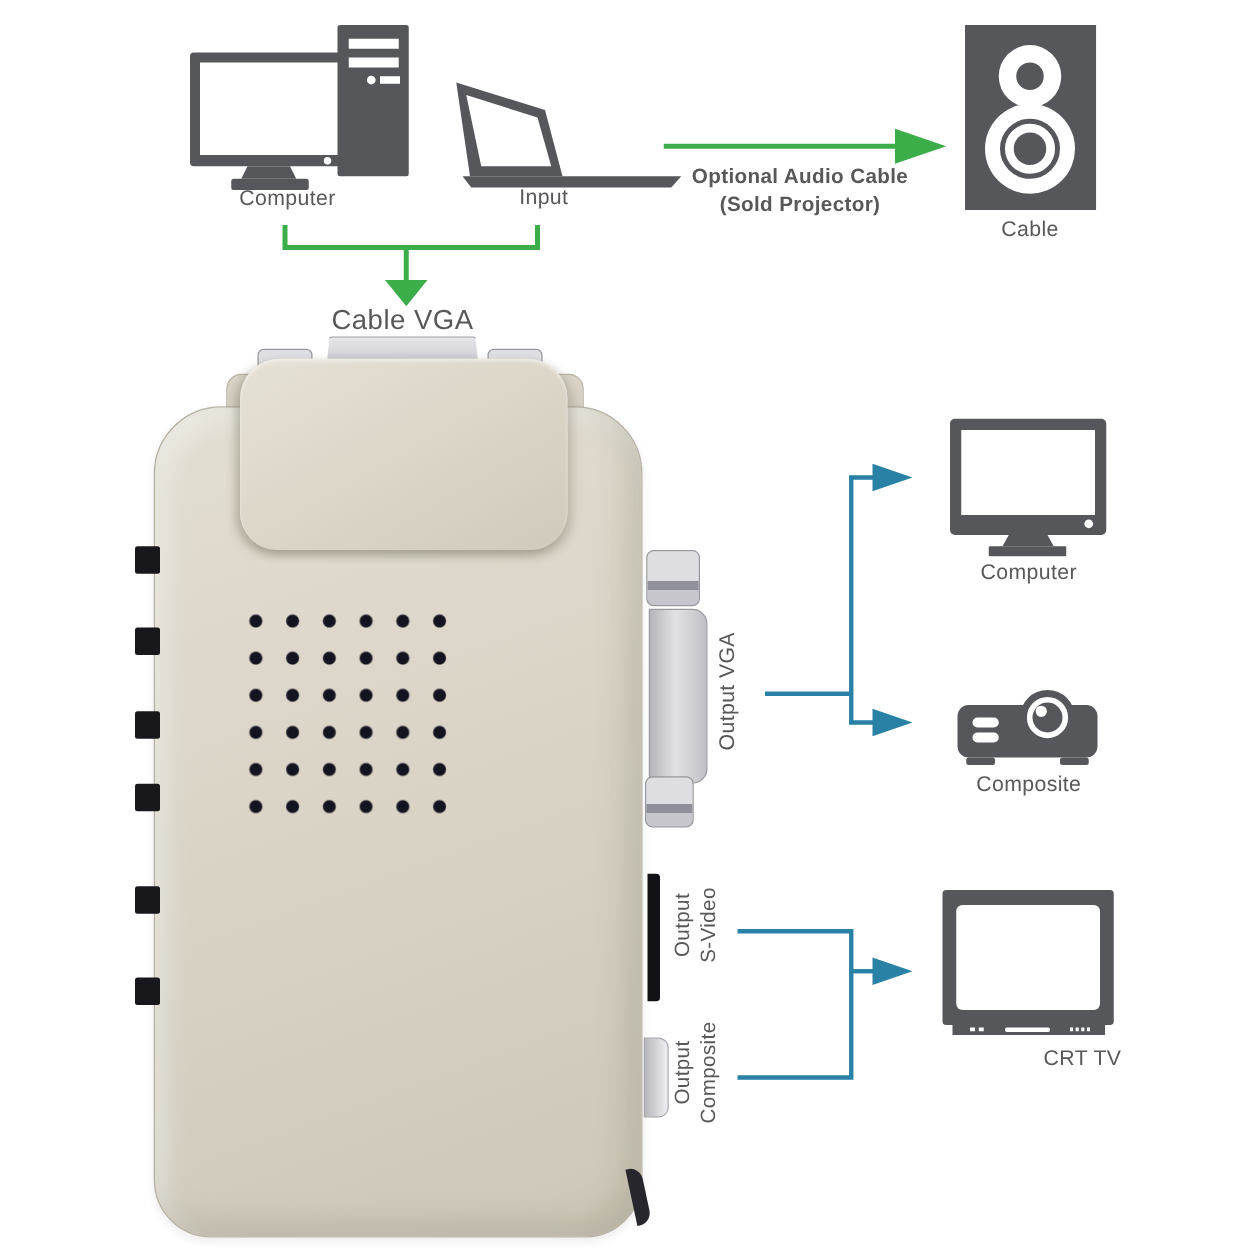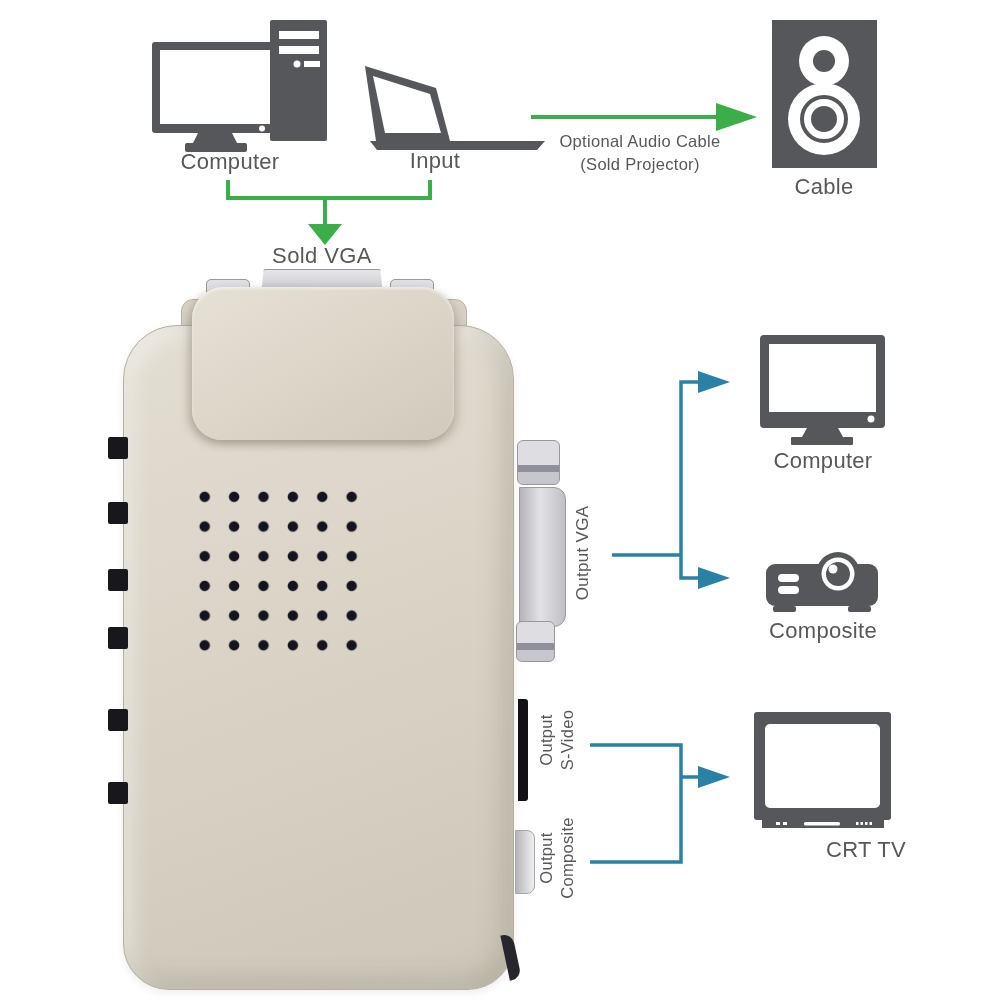--- a/index.html
+++ b/index.html
@@ -6,30 +6,30 @@
     --green:#3bae49; --blue:#2a81a6; --icon:#56575a; --text:#58585a;
     --body:#d8d3c5; --edge:#b5b0a2; --connector:#c9c9cf; --port:#121216;
   }
   html,body{margin:0;padding:0;background:#fff;}
   #stage{
     position:relative;width:1000px;height:1000px;background:#fff;overflow:hidden;
     font-family:"Liberation Sans",sans-serif;color:var(--text,#58585a);
   }
   .abs{position:absolute;}
   .label{
-    position:absolute;font-size:22px;letter-spacing:.3px;color:var(--text,#58585a);
+    position:absolute;font-size:17px;letter-spacing:.3px;color:var(--text,#58585a);
     white-space:nowrap;transform:translateX(-50%);text-align:center;
   }
   .label.vert{
     transform:translate(-50%,-50%) rotate(-90deg);line-height:21px;
     font-size:16.5px;
   }
   .label.vert span{display:block;}
   .biglabel{font-size:22px;letter-spacing:.4px;}
-  .note{font-size:16.5px;line-height:23px;}
+  .note{font-size:16.5px;line-height:23px;font-weight:bold;}
   
   .top-cap{
     left:181px;top:299px;width:284px;height:62px;border-radius:12px;
     background:linear-gradient(#d9d4c7,#cdc8ba);border:1px solid #b8b3a5;
   }
   .vga-in{
     left:260px;top:269px;width:122px;height:34px;border-radius:6px;
     background:linear-gradient(#e6e6ea 0%,#cbcbd1 55%,#a9a9b1 100%);
     border:1px solid #94949c;clip-path:polygon(3% 0,97% 0,100% 100%,0 100%);
   }
@@ -183,21 +183,21 @@
 
   <div class="abs screw-r" style="left:517px;top:440px"></div>
   <div class="abs vga-out"></div>
   <div class="abs screw-r" style="left:516px;top:621px;width:37px;height:39px"></div>
   <div class="abs svideo"></div>
   <div class="abs composite"></div>
   <div class="abs corner-port"></div>
 
   <div class="label" style="left:230px;top:149px">Computer</div>
   <div class="label" style="left:435px;top:148px">Input</div>
-  <div class="label biglabel" style="left:322px;top:243px">Sold VGA</div>
+  <div class="label biglabel" style="left:322px;top:243px">Cable VGA</div>
 
   <div class="label note" style="left:640px;top:130px">
     <span style="display:block">Optional Audio Cable</span>
     <span style="display:block">(Sold Projector)</span>
   </div>
   <div class="label" style="left:824px;top:174px">Cable</div>
 
   <div class="label" style="left:823px;top:448px">Computer</div>
   <div class="label" style="left:823px;top:618px">Composite</div>
   <div class="label" style="left:866px;top:837px">CRT TV</div>

